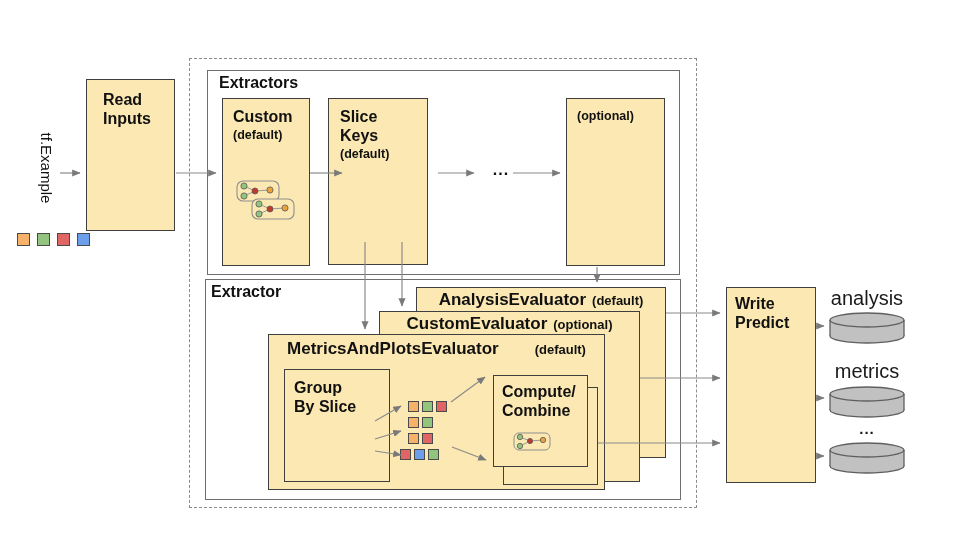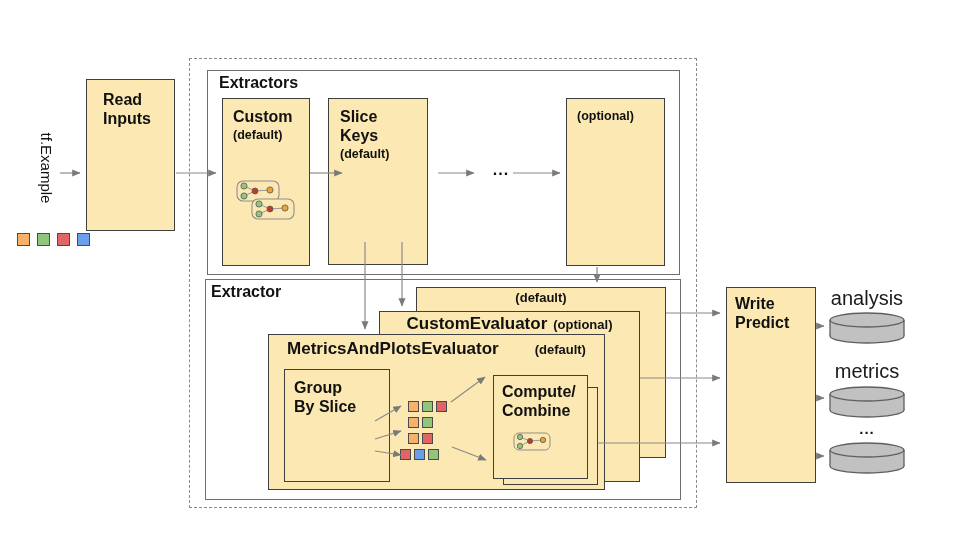--- a/index.html
+++ b/index.html
@@ -89,20 +89,21 @@
   <div class="box" style="left:566px;top:98px;width:99px;height:168px;padding:8px 0 0 10px;z-index:5;">
     <div class="q">(optional)</div>
   </div>
 
   <div class="container" style="left:205px;top:279px;width:476px;height:221px;z-index:1;">
     <div class="section-lbl" style="left:5px;top:3px;">Extractor</div>
   </div>
 
   <div class="box" style="left:416px;top:287px;width:250px;height:171px;z-index:2;">
     <div class="eval-header">
+      <span class="name17">AnalysisEvaluator</span>
       <span class="q13">(default)</span>
     </div>
   </div>
 
   <div class="box" style="left:379px;top:311px;width:261px;height:171px;z-index:3;">
     <div class="eval-header">
       <span class="name17">CustomEvaluator</span>
       <span class="q13">(optional)</span>
     </div>
   </div>
@@ -134,21 +135,21 @@
         <div class="sq" style="background: rgb(224, 102, 102);"></div>
       </div>
       <div class="sq-row">
         <div class="sq" style="background: rgb(224, 102, 102);"></div>
         <div class="sq" style="background: rgb(109, 158, 235);"></div>
         <div class="sq" style="background: rgb(147, 196, 125);"></div>
       </div>
     </div>
 
   <div class="box" style="left:503px;top:387px;width:95px;height:98px;z-index:5;"></div>
-  <div class="box" style="left:493px;top:375px;width:95px;height:104px;padding:6px 0 0 8px;z-index:6;">
+  <div class="box" style="left:493px;top:375px;width:95px;height:92px;padding:6px 0 0 8px;z-index:6;">
     <div class="name16 pre">Compute/
 Combine</div>
     <svg class="abs" style="left:19px;top:56px;" width="38" height="19">
       <rect x="1" y="1" width="36" height="17" rx="5" fill="#FCE8B2" stroke="#8f8f8f" stroke-width="1"></rect>
       <line x1="7" y1="5" x2="17" y2="9" stroke="#9a9a9a" stroke-width="1"></line>
       <line x1="7" y1="14" x2="17" y2="9" stroke="#9a9a9a" stroke-width="1"></line>
       <line x1="17" y1="9" x2="30" y2="8" stroke="#9a9a9a" stroke-width="1"></line>
       <circle cx="7" cy="5" r="2.7" fill="#93C47D" stroke="#5b5b5b" stroke-width="0.8"></circle>
       <circle cx="7" cy="14" r="2.7" fill="#93C47D" stroke="#5b5b5b" stroke-width="0.8"></circle>
       <circle cx="17" cy="9" r="2.6" fill="#C0392B" stroke="#5b5b5b" stroke-width="0.8"></circle>

